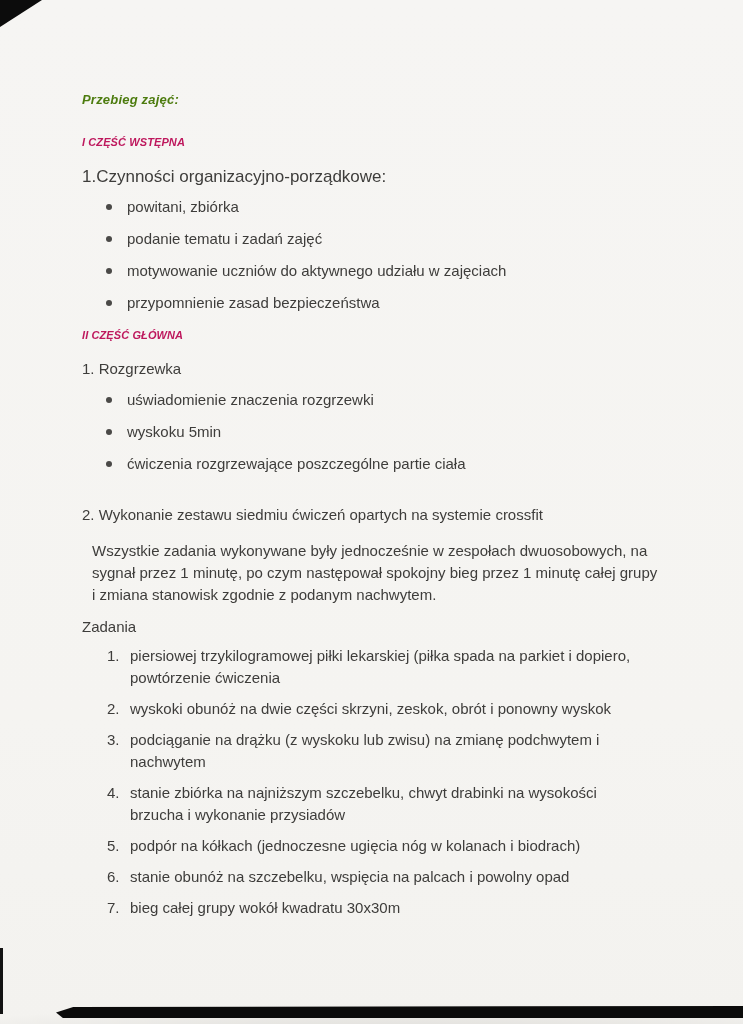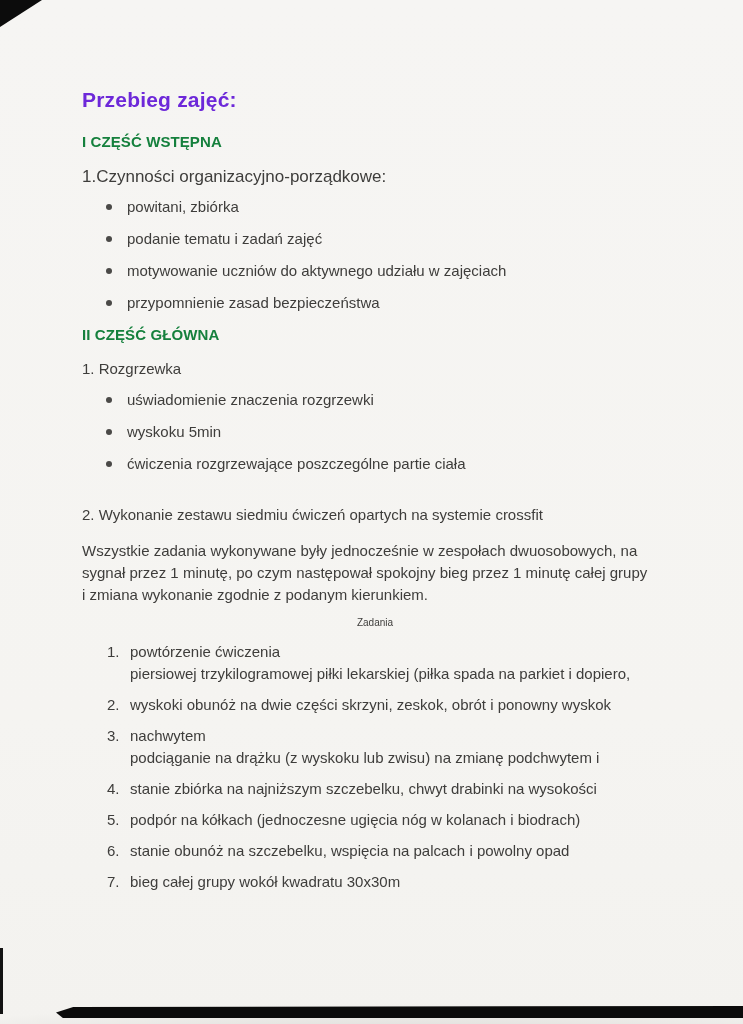--- a/index.html
+++ b/index.html
@@ -9,43 +9,43 @@
     font-family:"Liberation Sans",sans-serif;
     color:#3e3d3b;
     position:relative;
     overflow:hidden;
   }
   .content{
     position:absolute;left:82px;top:88px;width:586px;
   }
   .line{white-space:nowrap;line-height:22px;font-size:15px;}
   .doc-title{
-    font-size:21px;font-weight:bold;color:#6d28d9;
-    line-height:24px;margin:0 0 19px 0;letter-spacing:0.2px;
+    font-size:13px;font-weight:bold;color:#4d7c0f;
+    line-height:24px;margin:0 0 19px 0;letter-spacing:0.2px;font-style:italic;
   }
   .section-heading{
-    font-size:15px;font-weight:bold;color:#15803d;
-    line-height:22px;margin:0 0 13px 0;letter-spacing:0.1px;
+    font-size:11px;font-weight:bold;color:#be185d;
+    line-height:22px;margin:0 0 13px 0;letter-spacing:0.1px;font-style:italic;
   }
   .section-heading.part2{margin-bottom:12px;}
   .plain{font-size:17px;line-height:22px;margin:0 0 8px 0;}
   .point{font-size:15px;line-height:22px;margin:0 0 9px 0;}
   .point2{margin-top:29px;margin-bottom:14px;}
   ul.bullets{list-style:none;margin:0;padding:0;}
   ul.bullets li{
     position:relative;padding-left:45px;
     font-size:15px;line-height:22px;margin-bottom:10px;
   }
   .dot{
     position:absolute;left:24px;top:8px;width:6px;height:6px;
     border-radius:50%;background:#4a4947;
   }
-  .paragraph{margin:0;}
+  .paragraph{margin:10px;}
   .tasks-heading{
-    text-align:center;font-size:10px;line-height:22px;
+    font-size:15px;line-height:22px;
     margin:6px 0 7px 0;
   }
   ol.tasks{list-style:none;margin:0;padding:0;}
   ol.tasks li{
     position:relative;padding-left:48px;margin-bottom:9px;
   }
   .task-num{
     position:absolute;left:25px;top:0;
     font-size:15px;line-height:22px;
   }
@@ -96,43 +96,44 @@
     <li><span class="dot"></span><span>uświadomienie znaczenia rozgrzewki</span></li>
     <li><span class="dot"></span><span>wyskoku 5min</span></li>
     <li><span class="dot"></span><span>ćwiczenia rozgrzewające poszczególne partie ciała</span></li>
   </ul>
 
   <p class="point point2">2. Wykonanie zestawu siedmiu ćwiczeń opartych na systemie crossfit</p>
 
   <div class="paragraph">
     <div class="line">Wszystkie zadania wykonywane były jednocześnie w zespołach dwuosobowych, na</div>
     <div class="line">sygnał przez 1 minutę, po czym następował spokojny bieg przez 1 minutę całej grupy</div>
-    <div class="line">i zmiana wykonanie zgodnie z podanym kierunkiem.</div>
+    <div class="line">i zmiana stanowisk zgodnie z podanym nachwytem.</div>
   </div>
 
   <div class="tasks-heading">Zadania</div>
 
   <ol class="tasks">
     <li>
       <span class="task-num">1.</span>
+      <div class="line">piersiowej trzykilogramowej piłki lekarskiej (piłka spada na parkiet i dopiero,</div>
       <div class="line">powtórzenie ćwiczenia</div>
-      <div class="line">piersiowej trzykilogramowej piłki lekarskiej (piłka spada na parkiet i dopiero,</div>
     </li>
     <li>
       <span class="task-num">2.</span>
       <div class="line">wyskoki obunóż na dwie części skrzyni, zeskok, obrót i ponowny wyskok</div>
     </li>
     <li>
       <span class="task-num">3.</span>
+      <div class="line">podciąganie na drążku (z wyskoku lub zwisu) na zmianę podchwytem i</div>
       <div class="line">nachwytem</div>
-      <div class="line">podciąganie na drążku (z wyskoku lub zwisu) na zmianę podchwytem i</div>
     </li>
     <li>
       <span class="task-num">4.</span>
       <div class="line">stanie zbiórka na najniższym szczebelku, chwyt drabinki na wysokości</div>
+      <div class="line">brzucha i wykonanie przysiadów</div>
     </li>
     <li>
       <span class="task-num">5.</span>
       <div class="line">podpór na kółkach (jednoczesne ugięcia nóg w kolanach i biodrach)</div>
     </li>
     <li>
       <span class="task-num">6.</span>
       <div class="line">stanie obunóż na szczebelku, wspięcia na palcach i powolny opad</div>
     </li>
     <li>

